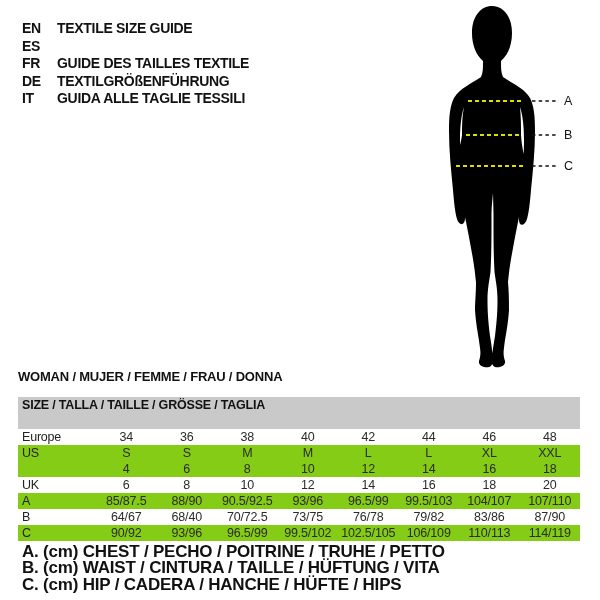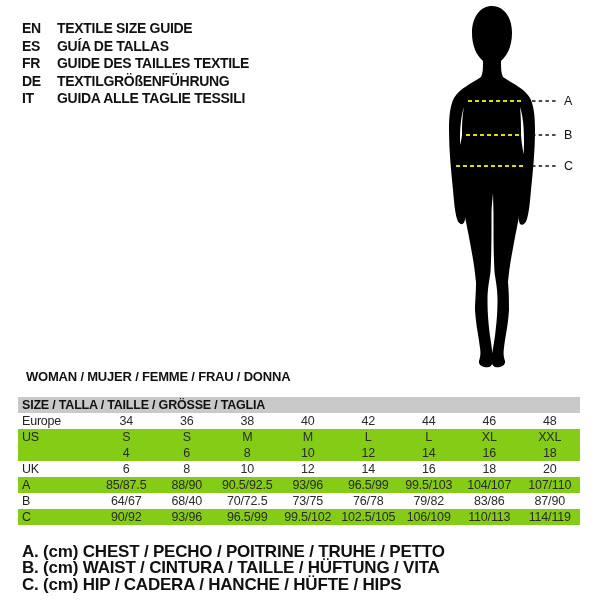--- a/index.html
+++ b/index.html
@@ -9,45 +9,44 @@
   }
   
   .lang-block{position:absolute;left:22px;top:20px;}
   .lang-row{display:flex;line-height:17.6px;font-size:14px;font-weight:bold;letter-spacing:-0.3px;}
   .lang-code{width:35px;flex:0 0 35px;}
   .lang-title{white-space:nowrap;}
   
   .figure-svg{position:absolute;left:400px;top:0;}
   .marker-label{font-family:"Liberation Sans","DejaVu Sans",sans-serif;font-size:12.5px;fill:#111;}
   
-  .gender-heading{position:absolute;left:26px;top:369px;font-size:13px;font-weight:bold;letter-spacing:-0.2px;}
+  .gender-heading{position:absolute;left:18px;top:369px;font-size:13px;font-weight:bold;letter-spacing:-0.2px;}
   
   .size-table{position:absolute;left:18px;top:397px;width:562px;font-size:12.5px;letter-spacing:-0.2px;}
-  .t-header{height:16px;line-height:16px;background:#c9c9c9;font-weight:bold;padding-left:4px;box-sizing:border-box;}
+  .t-header{height:32px;line-height:16px;background:#c9c9c9;font-weight:bold;padding-left:4px;box-sizing:border-box;}
   .t-row{display:flex;height:16px;line-height:16px;color:#2b2b2b;}
   .t-row.shaded{background:#84cc16;}
   .t-label{flex:0 0 78px;padding-left:4px;box-sizing:border-box;color:#222;}
   .t-cell{flex:1 1 0;text-align:center;}
   
   .legend{position:absolute;left:22px;top:544px;}
   .legend-line{font-size:17px;font-weight:bold;line-height:16.3px;letter-spacing:-0.2px;white-space:nowrap;}
 </style>
 </head>
 <body>
 
 <div class="canvas">
 
   <div class="lang-block">
       <div class="lang-row">
         <span class="lang-code">EN</span>
         <span class="lang-title">TEXTILE SIZE GUIDE</span>
       </div>
       <div class="lang-row">
         <span class="lang-code">ES</span>
-        <span class="lang-title">GUÍA DE TALLAS</span>
       </div>
       <div class="lang-row">
         <span class="lang-code">FR</span>
         <span class="lang-title">GUIDE DES TAILLES TEXTILE</span>
       </div>
       <div class="lang-row">
         <span class="lang-code">DE</span>
         <span class="lang-title">TEXTILGRÖßENFÜHRUNG</span>
       </div>
       <div class="lang-row">

